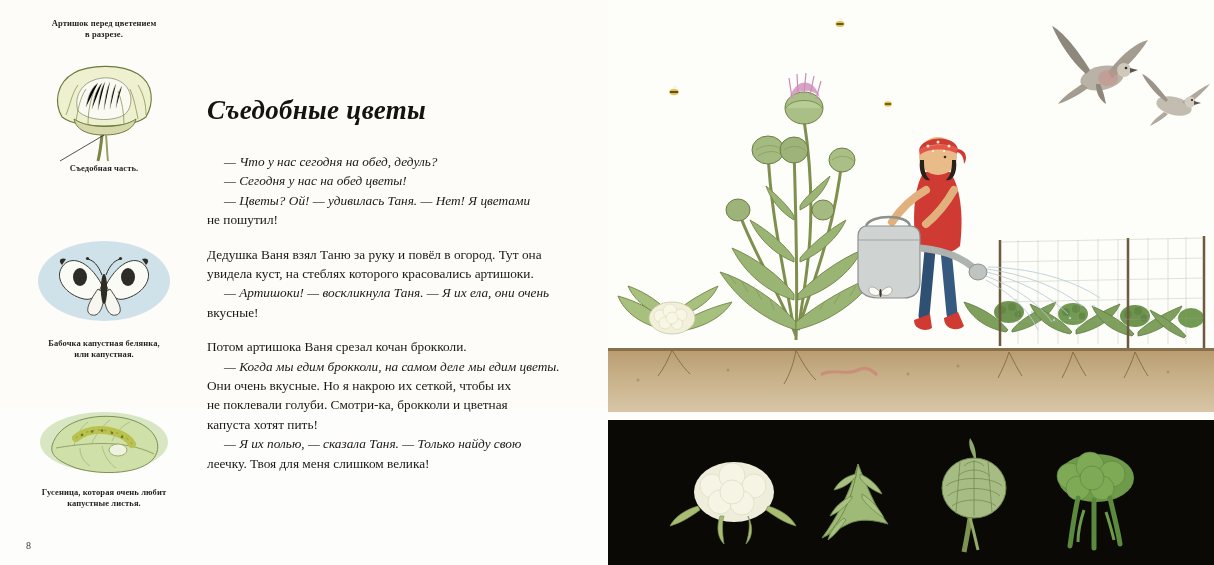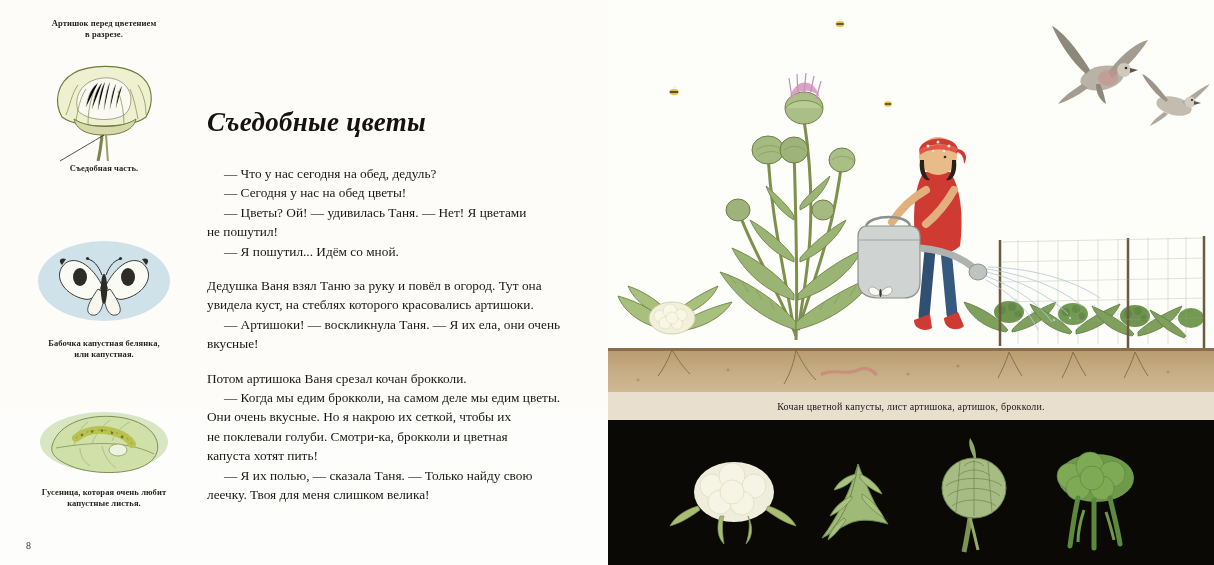--- a/index.html
+++ b/index.html
@@ -64,32 +64,32 @@
     position: absolute;
     left: 207px;
     top: 95px;
     width: 360px;
   }
   .article-title {
     font-family: "Liberation Serif", serif;
     font-style: italic;
     font-size: 27px;
     color: #15120f;
-    margin: 12px 0 26px 0;
+    margin: 0 0 26px 0;
     letter-spacing: .3px;
   }
   .para {
     font-family: "Liberation Serif", serif;
     font-size: 13.3px;
     line-height: 1.46;
     color: #1b1814;
     margin: 0 0 15px 0;
     text-align: left;
   }
-  .para .ind { display: block; text-indent: 17px; }
+  .para .ind { display: block; text-indent: 17px; font-style: italic; }
   .para .noind { display: block; text-indent: 0; }
 
   .folio {
     position: absolute;
     left: 26px;
     top: 540px;
     font-family: "Liberation Serif", serif;
     font-size: 10px;
     color: #3a3631;
   }
@@ -252,21 +252,20 @@
     </div>
 
     <div class="text-col">
       <h1 class="article-title">Съедобные цветы</h1>
 
       <p class="para">
         <span class="ind">— Что у нас сегодня на обед, дедуль?</span>
         <span class="ind">— Сегодня у нас на обед цветы!</span>
         <span class="ind">— Цветы? Ой! — удивилась Таня. — Нет! Я цветами</span>
         <span class="noind">не пошутил!</span>
-        <span class="ind">— Я пошутил... Идём со мной.</span>
       </p>
 
       <p class="para">
         <span class="noind">Дедушка Ваня взял Таню за руку и повёл в огород. Тут она</span>
         <span class="noind">увидела куст, на стеблях которого красовались артишоки.</span>
         <span class="ind">— Артишоки! — воскликнула Таня. — Я их ела, они очень</span>
         <span class="noind">вкусные!</span>
       </p>
 
       <p class="para">
@@ -531,23 +530,20 @@
       </g>
       <g fill="#8a7350" opacity=".45">
         <circle cx="120" cy="26" r="1.5"></circle>
           <circle cx="300" cy="30" r="1.5"></circle>
         <circle cx="350" cy="22" r="1.5"></circle>
           <circle cx="560" cy="28" r="1.5"></circle>
         <circle cx="30" cy="36" r="1.5"></circle>
       </g>
     </svg>
 
-    <div class="caption-band">
-      <span>Кочан цветной капусты, лист артишока, артишок, брокколи.</span>
-    </div>
 
     <div class="black-band"></div>
     <svg class="abs" style="left:0; top:420px;" width="606" height="145" viewBox="0 0 606 145">
 
       <g>
         <ellipse cx="126" cy="72" rx="40" ry="30" fill="#efeedd"></ellipse>
         <g fill="#f6f4e4" stroke="#d8d5bb" stroke-width=".6">
           <circle cx="104" cy="66" r="12"></circle>
             <circle cx="124" cy="56" r="13"></circle>
           <circle cx="146" cy="66" r="12"></circle>

